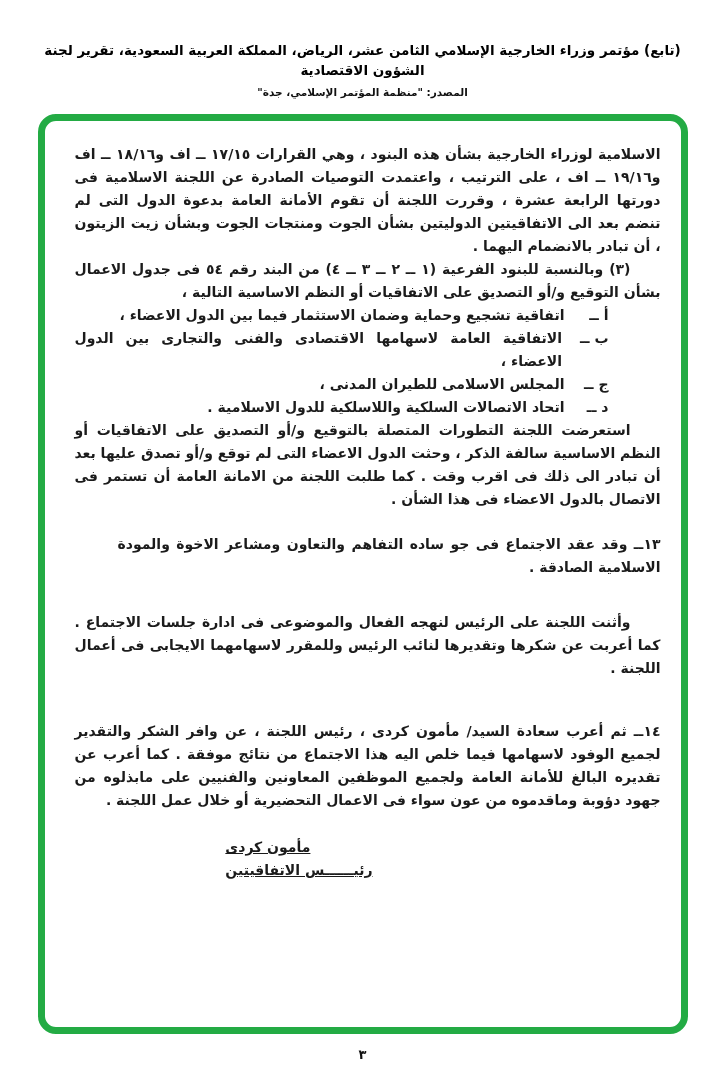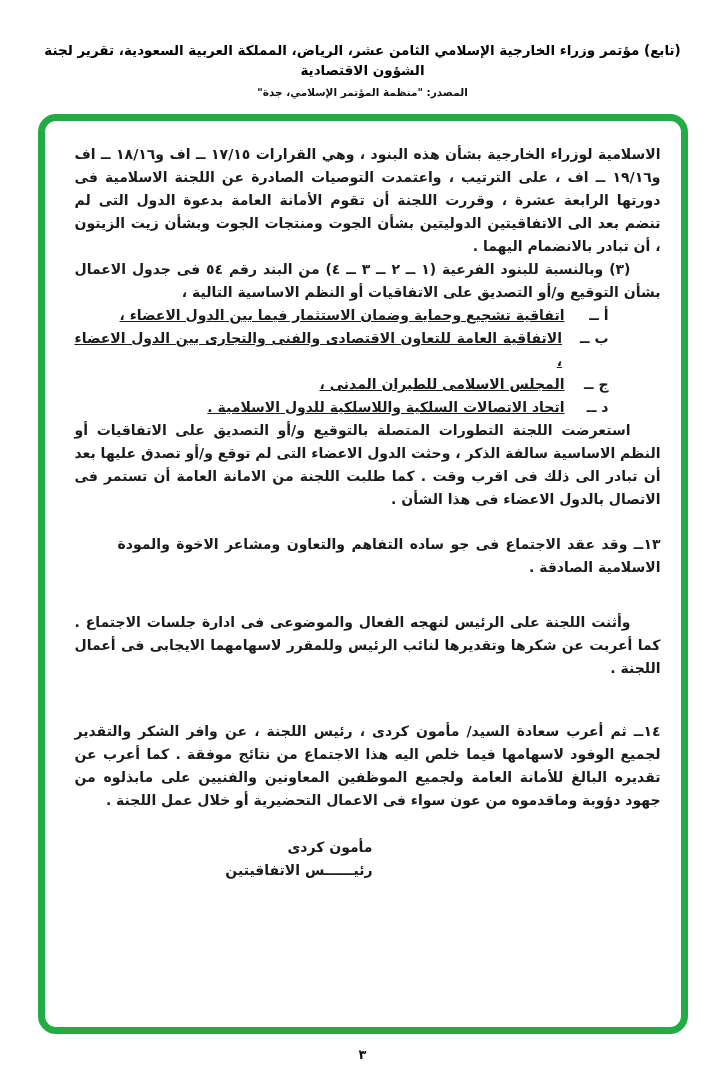--- a/index.html
+++ b/index.html
@@ -64,32 +64,32 @@
     padding-right: 52px;
     align-items: flex-start;
   }
   .list-row .marker {
     flex: 0 0 26px;
     white-space: nowrap;
   }
   .list-row .item-text {
     flex: 1 1 auto;
     text-align: justify;
-    text-decoration: underline;
   }
   .gap-sm { margin-top: 12px; }
   .gap-md { margin-top: 22px; margin-left: 43px; }
   .gap-lg { margin-top: 32px; }
   .gap-xl { margin-top: 40px; }
   .signature {
     margin-top: 24px;
     margin-right: 288px;
     width: fit-content;
-    text-align: right;
+    text-align: left;
     line-height: 23px;
+    text-decoration: underline;
   }
   .page-number {
     direction: rtl;
     text-align: center;
     margin-top: 13px;
     font-size: 13px;
     font-weight: bold;
     color: #111;
   }
 </style>
@@ -110,21 +110,21 @@
 
       <p class="para indent">(٣) وبالنسبة للبنود الفرعية ‪(١ ــ ٢ ــ ٣ ــ ٤)‬ من البند رقم ٥٤ فى جدول الاعمال بشأن التوقيع و/أو التصديق على الاتفاقيات أو النظم الاساسية التالية ،</p>
 
       <div class="agreement-list">
         <div class="list-row">
           <span class="marker">أ ــ</span>
           <span class="item-text">اتفاقية تشجيع وحماية وضمان الاستثمار فيما بين الدول الاعضاء ،</span>
         </div>
         <div class="list-row">
           <span class="marker">ب ــ</span>
-          <span class="item-text">الاتفاقية العامة للتعاون الاقتصادى والفنى والتجارى بين الدول الاعضاء ،</span>
+          <span class="item-text">الاتفاقية العامة لاسهامها الاقتصادى والفنى والتجارى بين الدول الاعضاء ،</span>
         </div>
         <div class="list-row">
           <span class="marker">ج ــ</span>
           <span class="item-text">المجلس الاسلامى للطيران المدنى ،</span>
         </div>
         <div class="list-row">
           <span class="marker">د ــ</span>
           <span class="item-text">اتحاد الاتصالات السلكية واللاسلكية للدول الاسلامية .</span>
         </div>
       </div>

